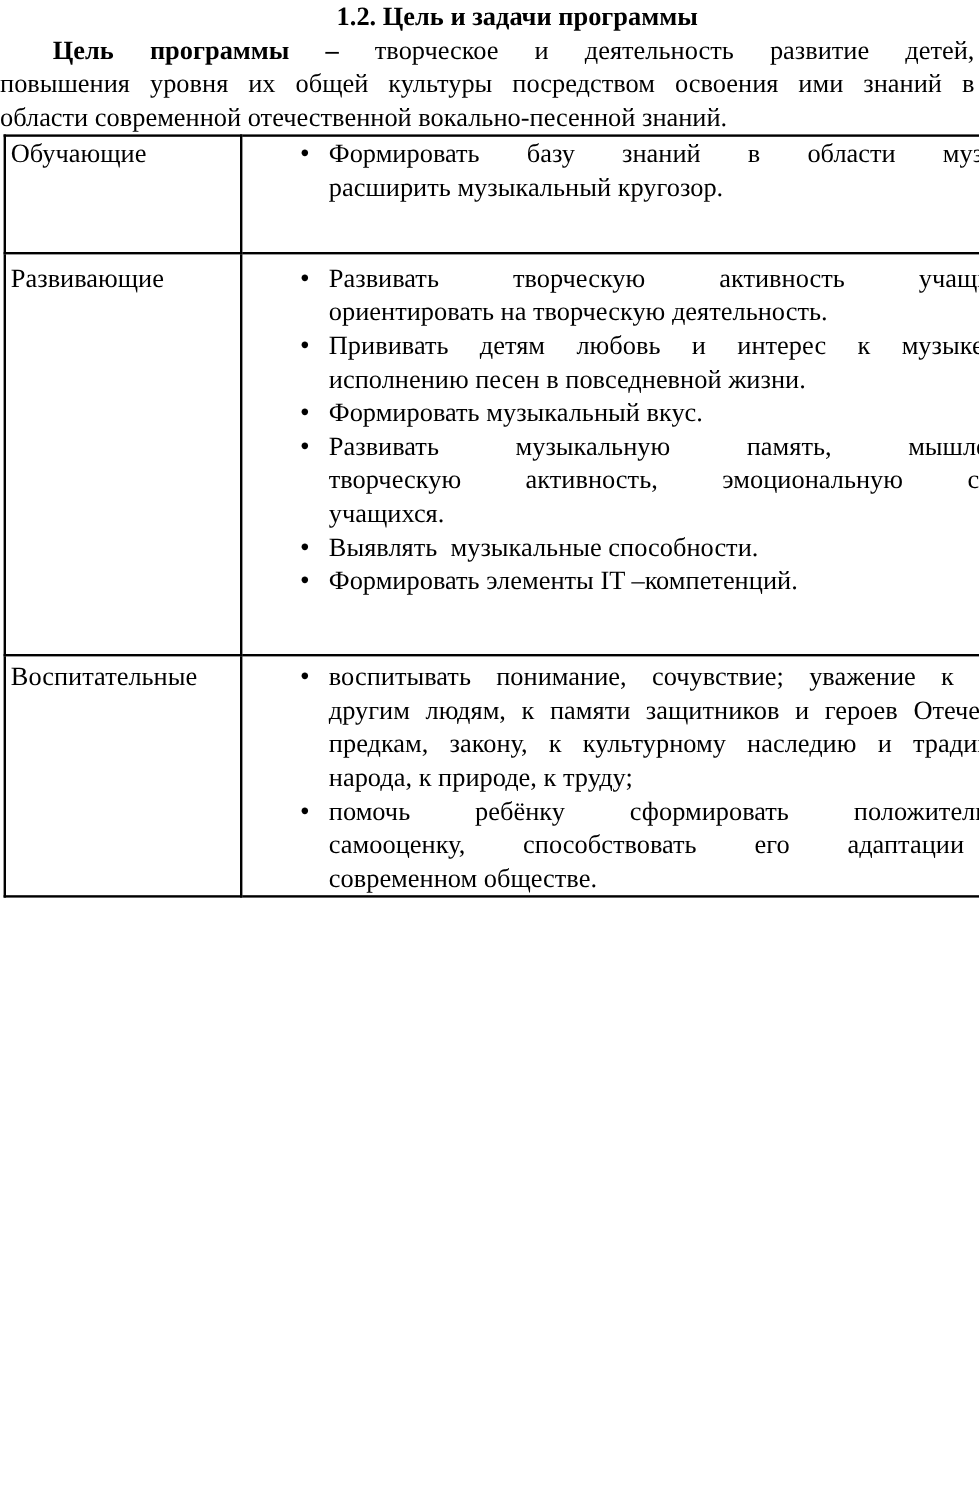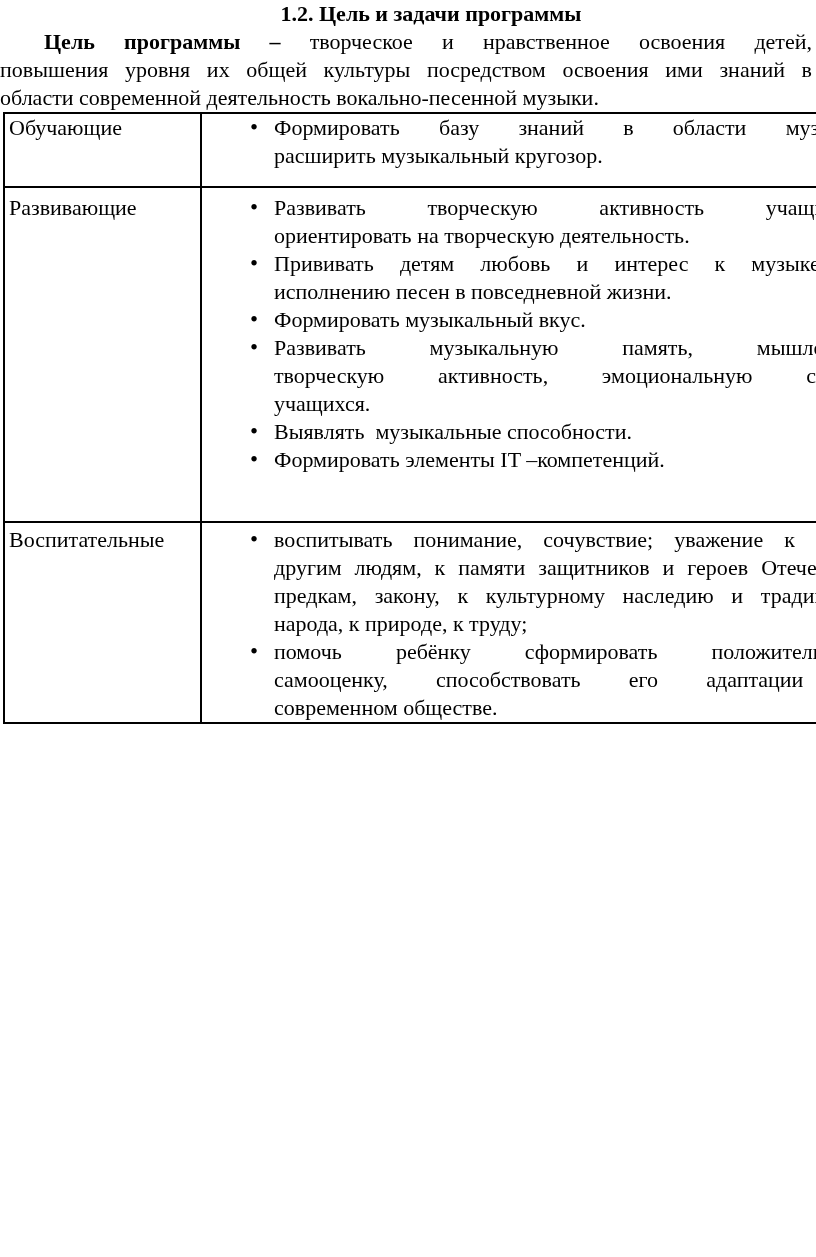--- a/index.html
+++ b/index.html
@@ -31,21 +31,21 @@
     border-collapse: collapse;
     margin-left: 3px;
     width: 857px;
     table-layout: fixed;
   }
   table.tasks, table.tasks td { border: 2px solid #000000; }
   td { vertical-align: top; padding: 0; }
   td.label-cell { width: 187px; padding: 0 4px 0 4px; }
   td.tasks-cell { padding: 0 6px 0 46px; }
 
-  tr.row1 td { padding-bottom: 16px; }
+  tr.row1 td { padding-bottom: 40px; }
   tr.row2 td { padding-top: 6px; padding-bottom: 47px; }
   tr.row3 td { padding-top: 3px; padding-bottom: 0; border-top-color: #8f8f8f; }
 
   .bullet { position: relative; padding-left: 26px; }
   .bullet .dot {
     position: absolute;
     left: 2px;
     top: 0;
     font-size: 23px;
     line-height: 28px;
@@ -55,24 +55,24 @@
 </head>
 <body>
 
 <div class="page">
 
   <div class="title">1.2. Цель и задачи программы</div>
 
   <div class="intro">
     <div class="line j indent">
       <span class="b">Цель программы –</span>
-      <span>творческое и нравственное освоения детей,</span>
+      <span>творческое и деятельность развитие детей,</span>
     </div>
     <div class="line j">повышения уровня их общей культуры посредством освоения ими знаний в</div>
-    <div class="line">области современной деятельность вокально-песенной музыки.</div>
+    <div class="line">области современной отечественной вокально-песенной знаний.</div>
   </div>
 
   <table class="tasks">
     <tbody>
         <tr class="row1">
       <td class="label-cell">
         <div>Обучающие</div>
       </td>
       <td class="tasks-cell">
         <div class="bullet">

